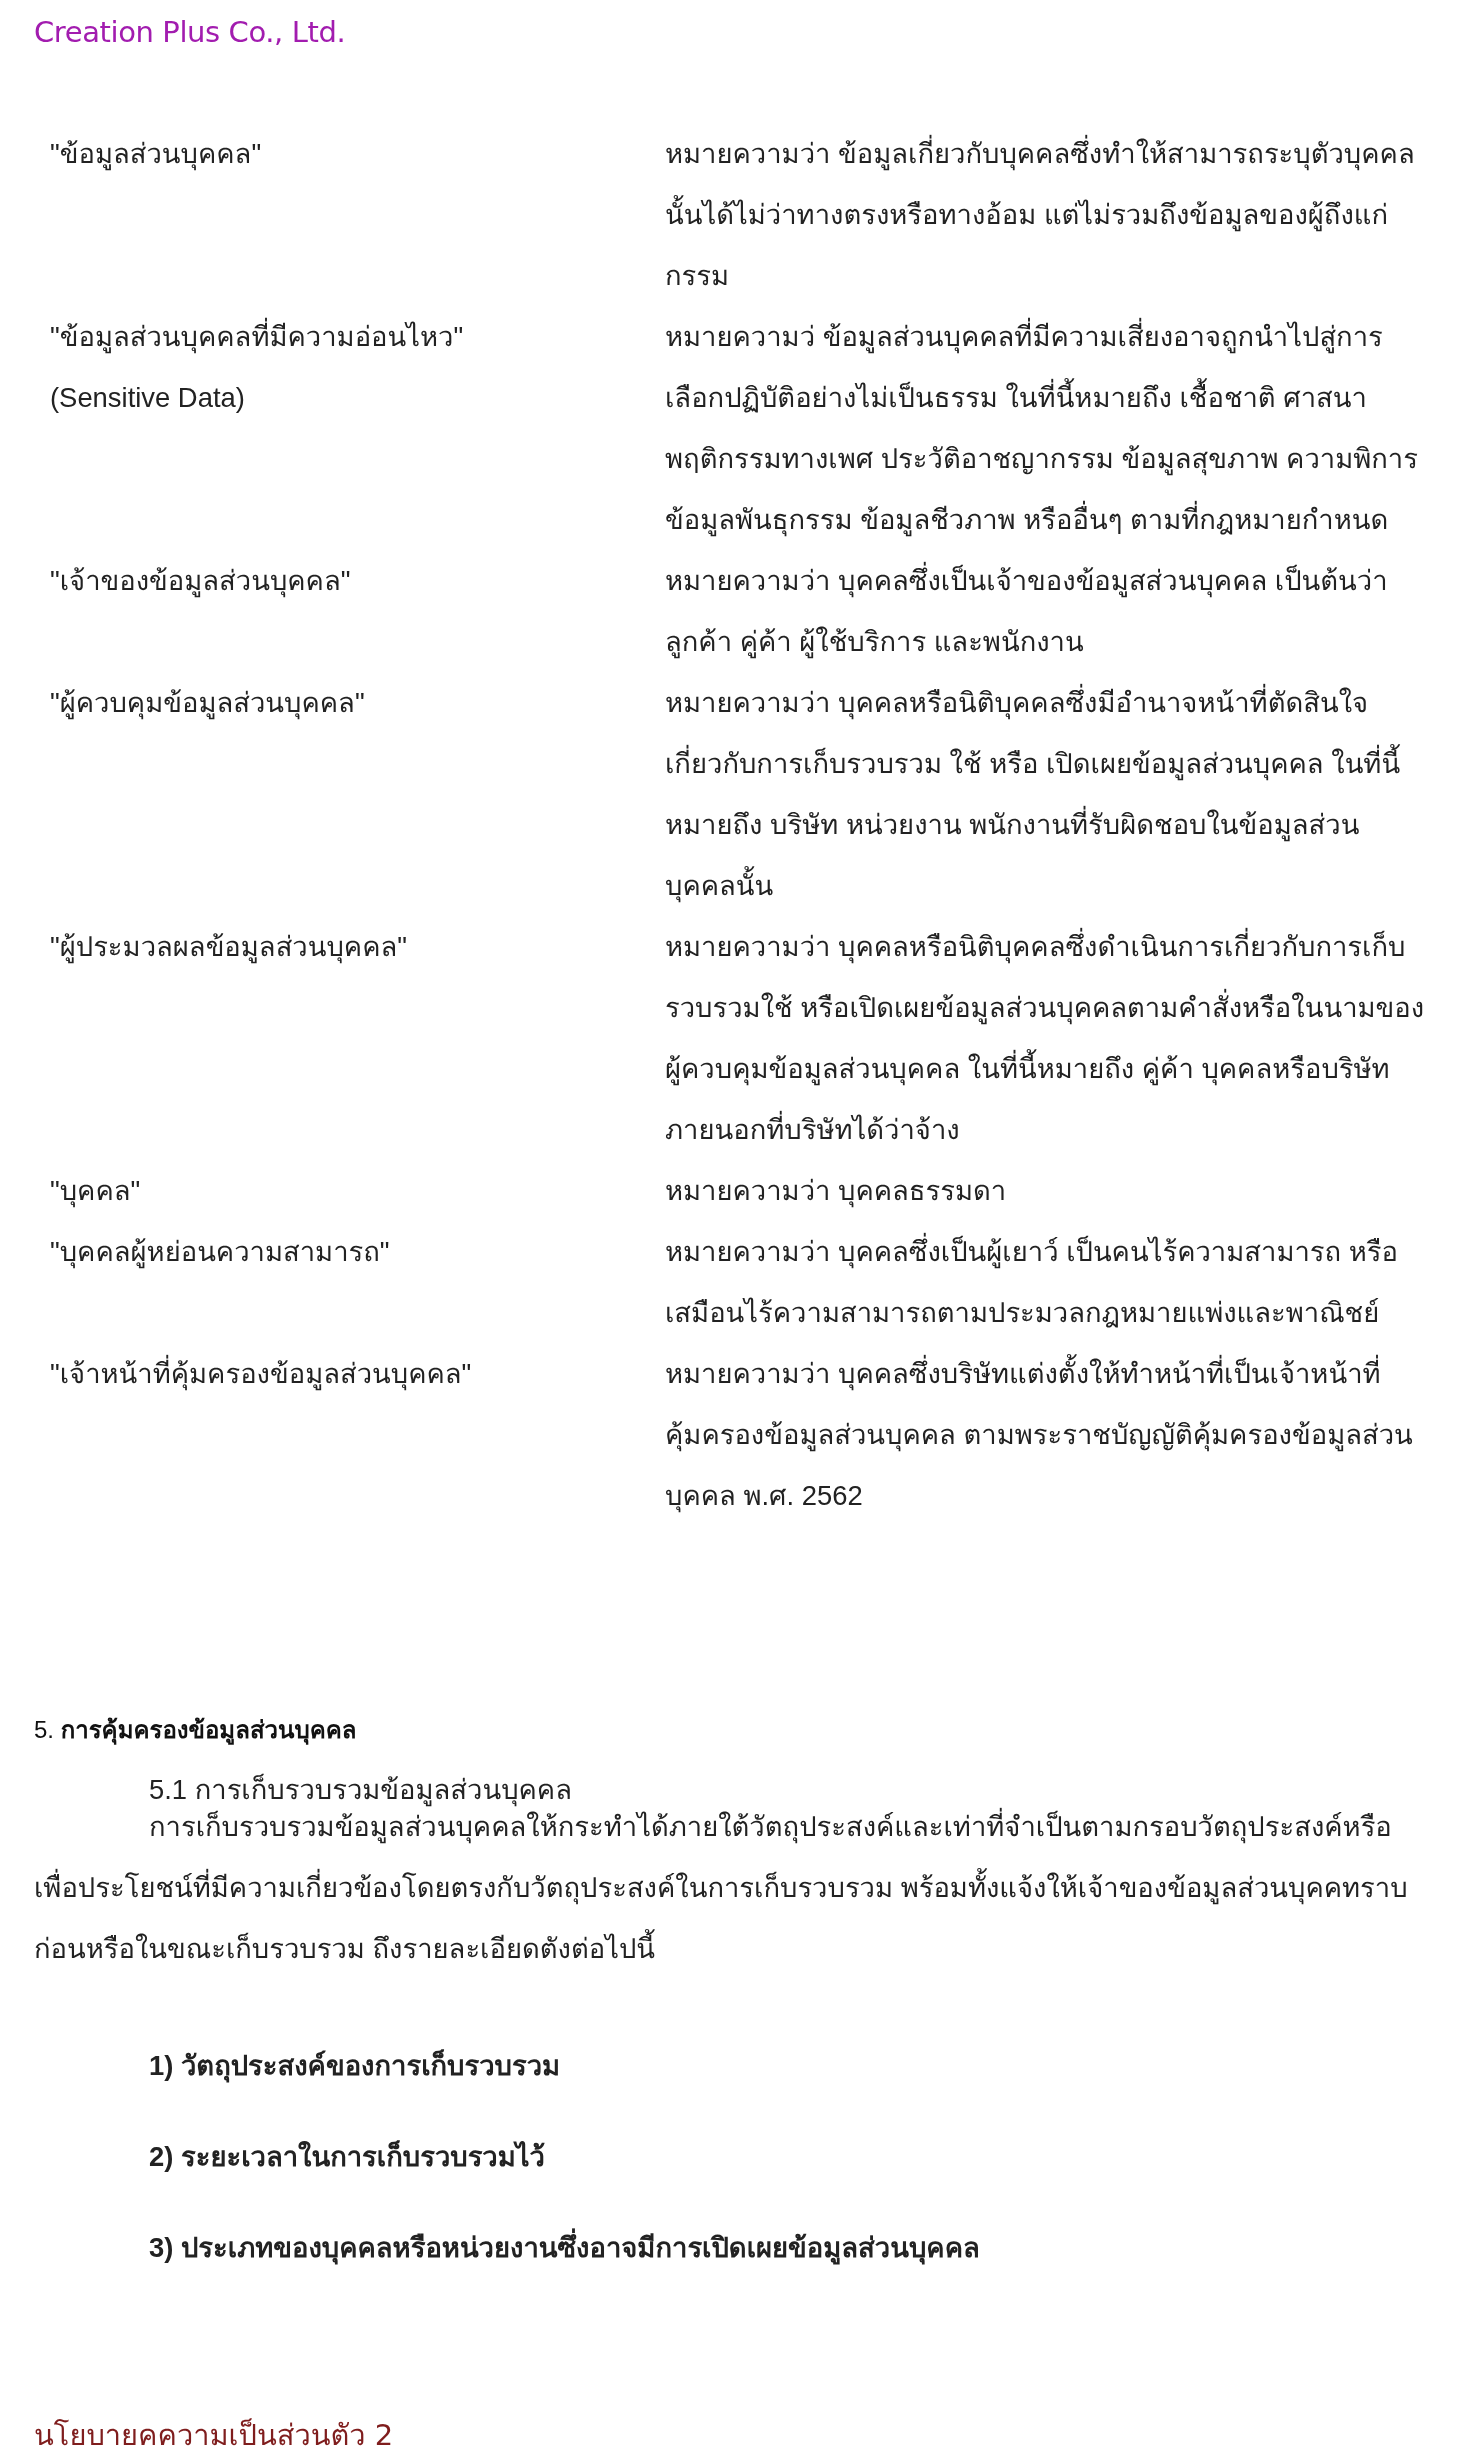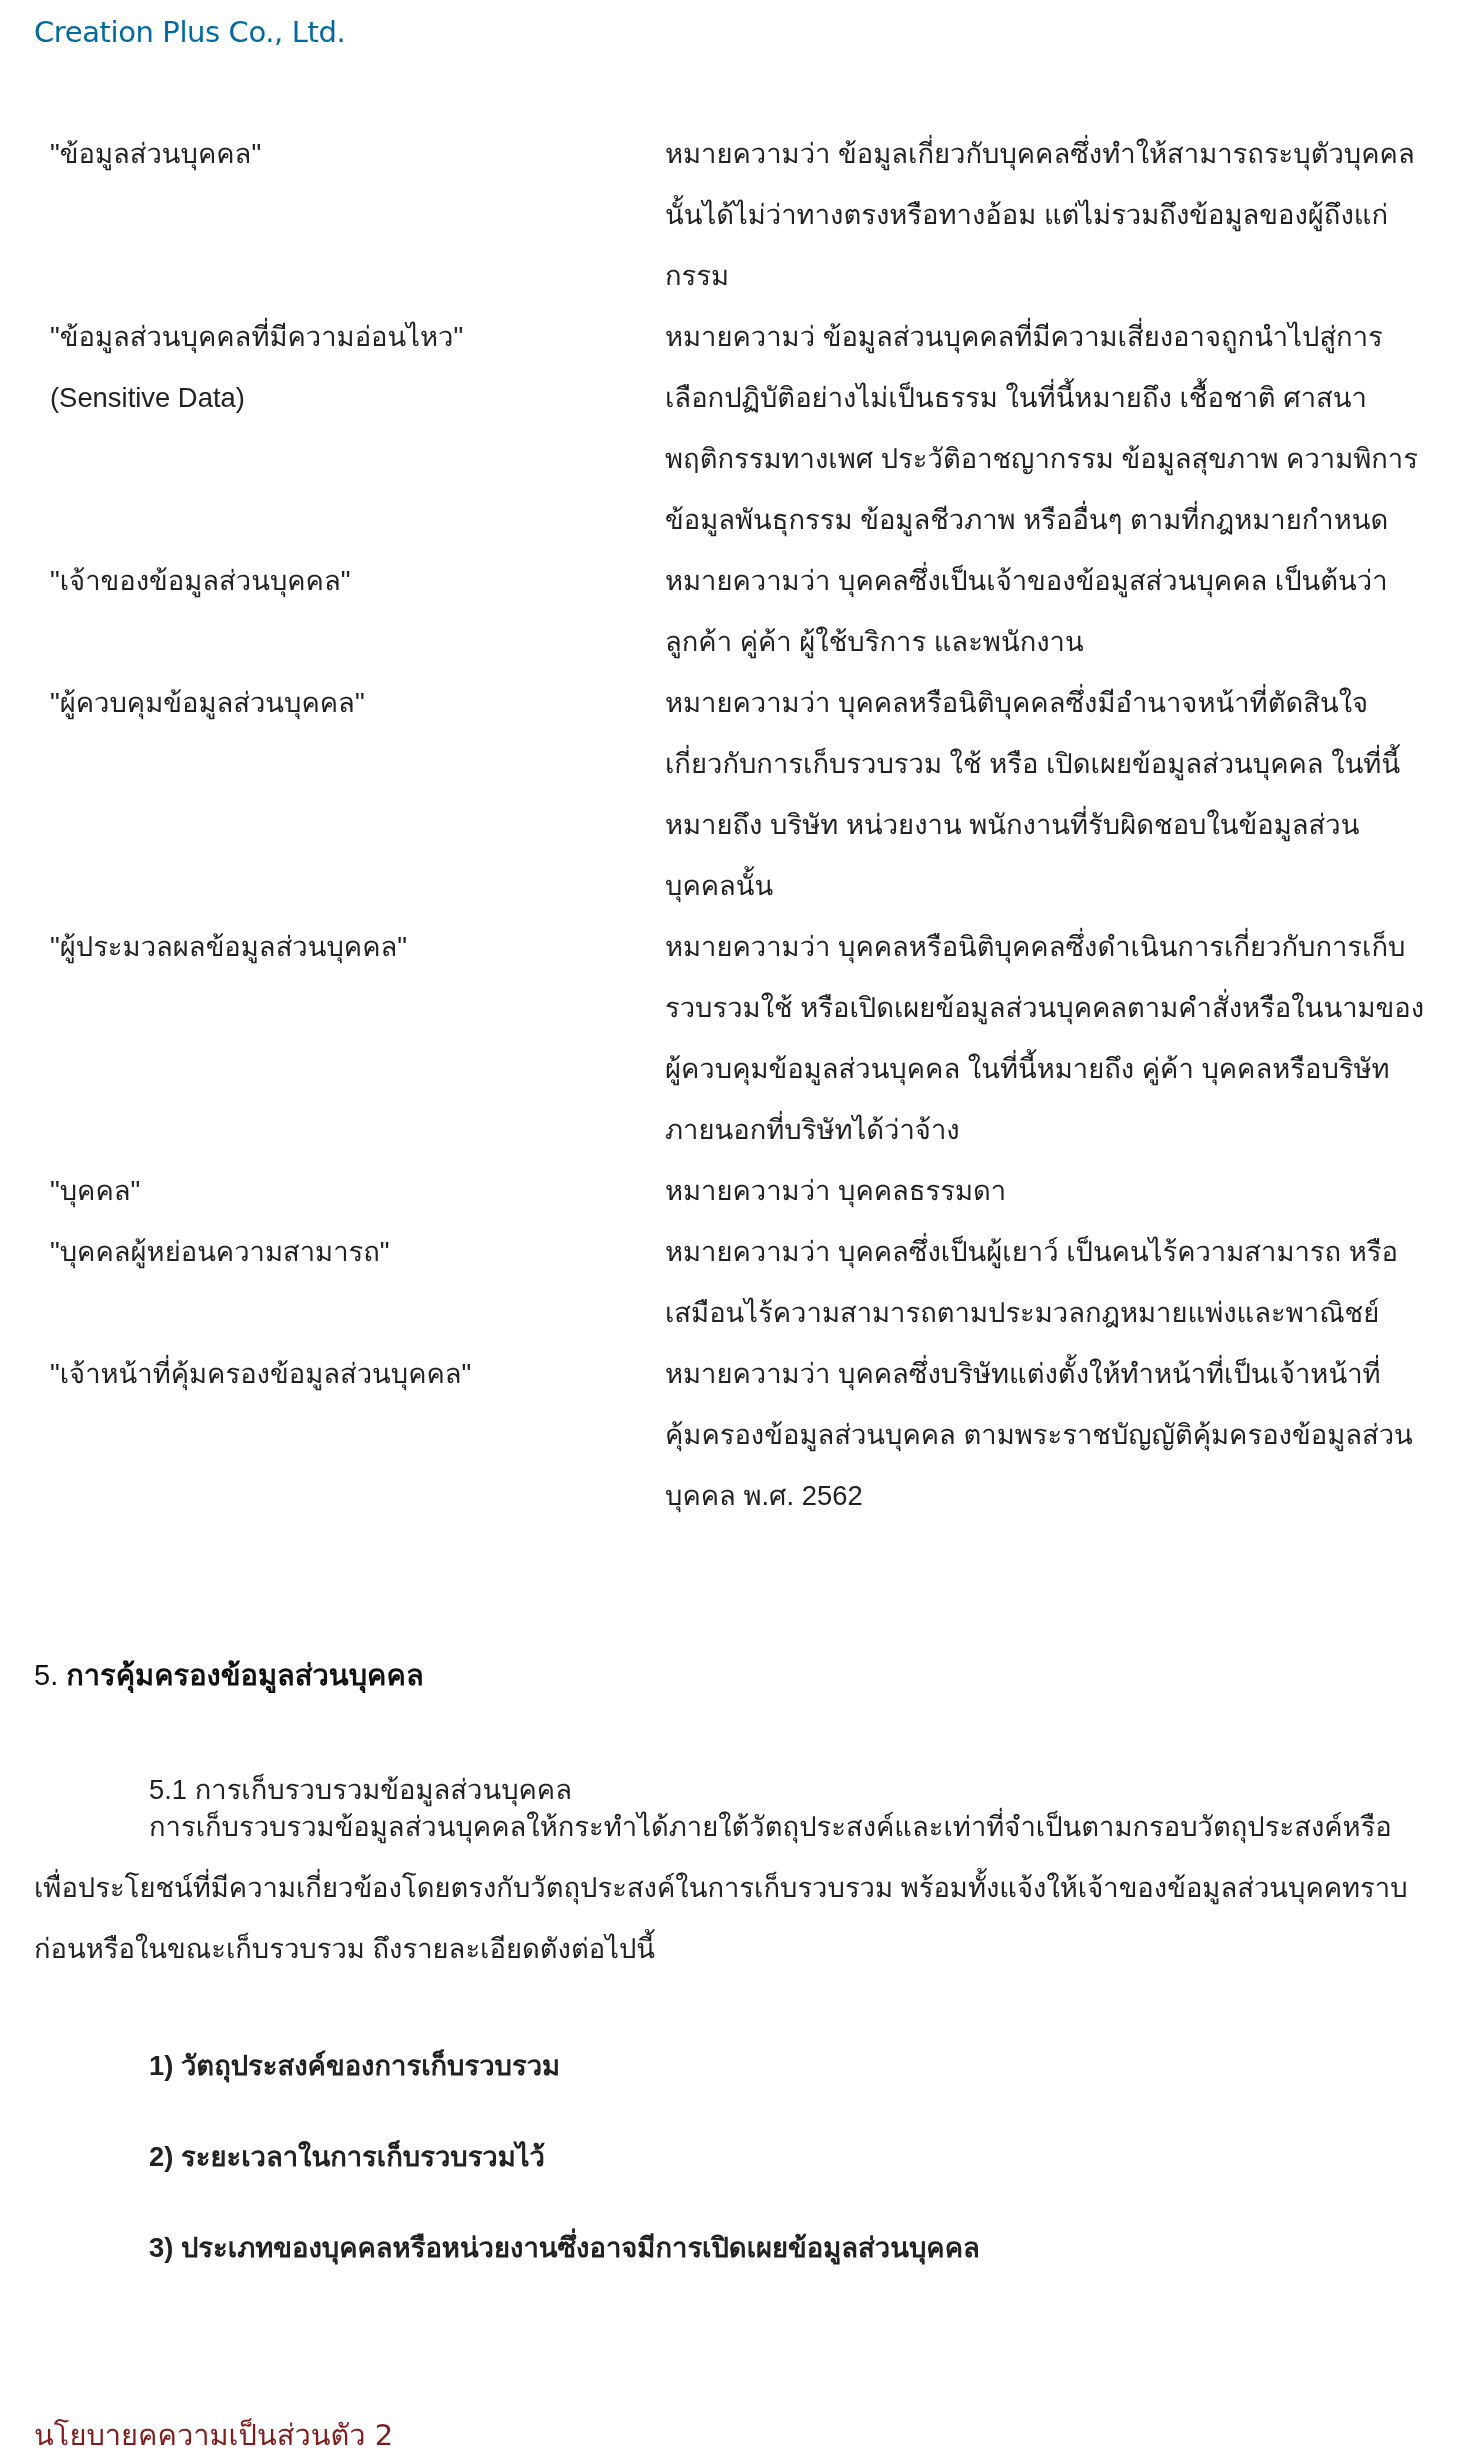--- a/index.html
+++ b/index.html
@@ -14,21 +14,21 @@
       overflow: hidden;
       color: #1a1a1a;
       font-family: "Liberation Sans", "DejaVu Sans", sans-serif;
     }
     .header-title {
       position: absolute;
       left: 34px;
       top: 10.7px;
       font-size: 29px;
       line-height: 43px;
-      color: #0369a1;
+      color: #a21caf;
       font-family: "DejaVu Sans", "Liberation Sans", sans-serif;
       letter-spacing: -0.4px;
     }
     .defs {
       position: absolute;
       left: 0;
       top: 123px;
       width: 1484px;
     }
     .def-row {
@@ -54,22 +54,22 @@
       line-height: 61px;
       color: #222222;
     }
     .def-desc .line {
       display: block;
       white-space: nowrap;
     }
     .section-heading {
       position: absolute;
       left: 34px;
-      top: 1652px;
-      font-size: 29px;
+      top: 1707px;
+      font-size: 24px;
       line-height: 46px;
       color: #111111;
     }
     .section-heading .num {
       font-weight: normal;
     }
     .section-heading .title {
       font-weight: bold;
     }
     .subheading {

